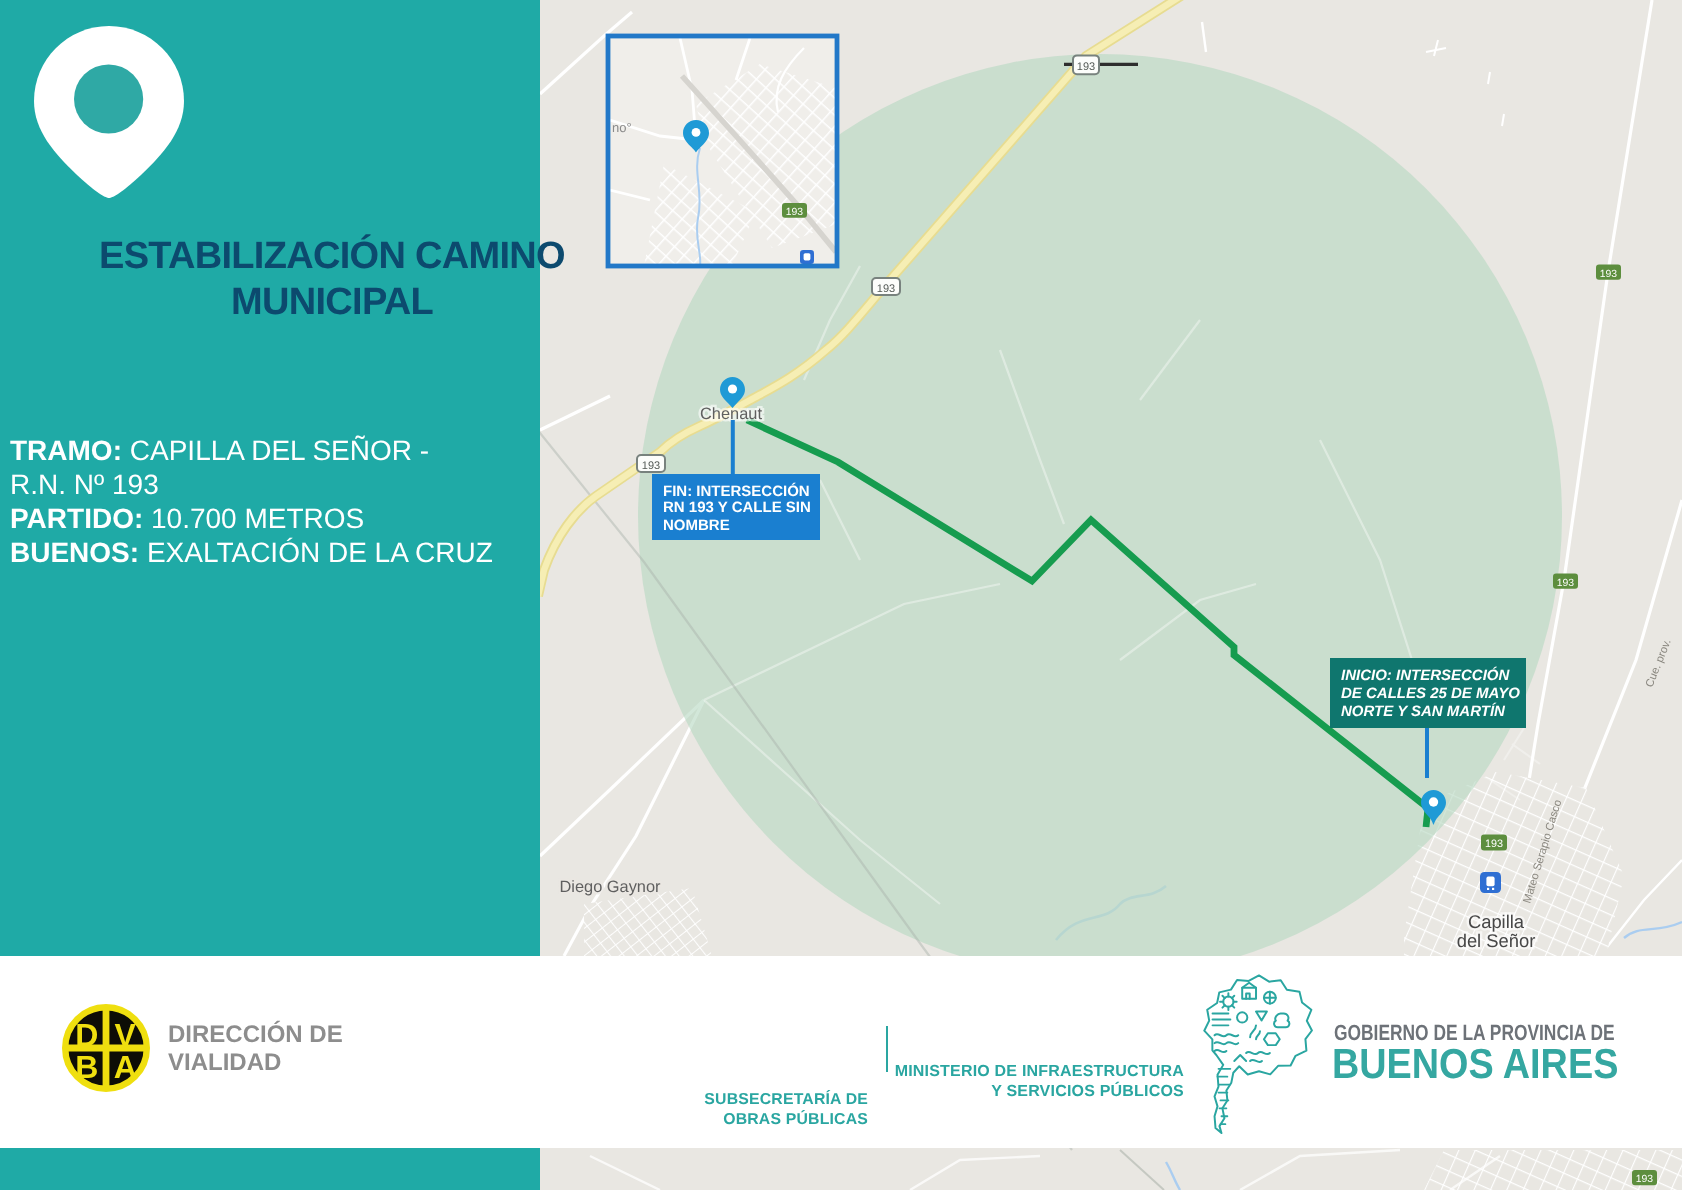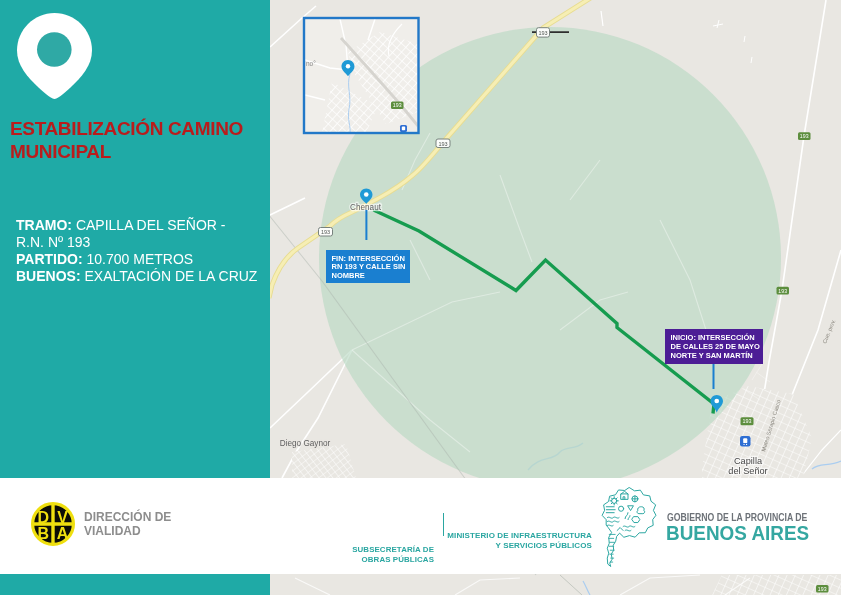--- a/index.html
+++ b/index.html
@@ -188,34 +188,34 @@
     <rect x="304" y="18" width="114.5" height="115" fill="none" stroke="#2278c8" stroke-width="2.4"></rect>
   </g>
   <defs>
     <pattern id="insetgrid" width="6.4" height="6.4" patternUnits="userSpaceOnUse" patternTransform="rotate(42)">
       <rect width="6.4" height="6.4" fill="#f0eeea"></rect>
       <path d="M0 0 H6.4 M0 0 V6.4" stroke="#ffffff" stroke-width="1.5"></path>
     </pattern>
   </defs>
 </svg>
 
-<div class="abs" style="left:325.5px;top:250px;width:84px;height:33px;background:#1a7fd0;box-sizing:border-box;padding:4.5px 0 0 6px;color:#ffffff;font-size:7.5px;font-weight:bold;line-height:8.7px;letter-spacing:0px;white-space:nowrap;">FIN: INTERSECCIÓN<br>RN 193 Y CALLE SIN<br>NOMBRE</div>
-
-<div class="abs" style="left:664.5px;top:329px;width:98px;height:35px;background:#4c1d95;box-sizing:border-box;padding:5px 0 0 6px;color:#ffffff;font-size:7.5px;font-weight:bold;line-height:8.8px;letter-spacing:0px;white-space:nowrap;">INICIO: INTERSECCIÓN<br>DE CALLES 25 DE MAYO<br>NORTE Y SAN MARTÍN</div>
+<div class="abs" style="left:325.5px;top:237px;width:84px;height:33px;background:#1a7fd0;box-sizing:border-box;padding:4.5px 0 0 6px;color:#ffffff;font-size:7.5px;font-weight:bold;line-height:8.7px;letter-spacing:0px;white-space:nowrap;">FIN: INTERSECCIÓN<br>RN 193 Y CALLE SIN<br>NOMBRE</div>
+
+<div class="abs" style="left:664.5px;top:329px;width:98px;height:35px;background:#0f766e;box-sizing:border-box;padding:5px 0 0 6px;color:#ffffff;font-size:7.5px;font-weight:bold;line-height:8.8px;letter-spacing:0px;white-space:nowrap;font-style:italic;">INICIO: INTERSECCIÓN<br>DE CALLES 25 DE MAYO<br>NORTE Y SAN MARTÍN</div>
 
 <div class="abs" style="left:0;top:0;width:270px;height:595px;background:#1faaa6;"></div>
 
 <svg class="abs" style="left:17px;top:13px" width="75" height="86" viewBox="0 0 75 86">
   <path d="M37.5 0 C16.8 0 0 16.8 0 37.5 C0 52.5 10.5 64 21.5 74.5 C29 81.5 35.2 86 37.5 86 C39.8 86 46 81.5 53.5 74.5 C64.5 64 75 52.5 75 37.5 C75 16.8 58.2 0 37.5 0 Z" fill="#ffffff"></path>
   <circle cx="37.3" cy="36.5" r="17.3" fill="#2fa9a5"></circle>
 </svg>
 
-<div class="abs" style="left:10px;top:118px;width:260px;color:#b91c1c;font-size:19px;font-weight:bold;line-height:22.5px;letter-spacing:-0.35px;">ESTABILIZACIÓN CAMINO<br>MUNICIPAL</div>
-
-<div class="abs" style="left:16px;top:217px;width:255px;color:#ffffff;font-size:14px;line-height:16.9px;">
+<div class="abs" style="left:36px;top:118px;width:260px;color:#0c4a6e;font-size:19px;font-weight:bold;line-height:22.5px;letter-spacing:-0.35px;text-align:center;">ESTABILIZACIÓN CAMINO<br>MUNICIPAL</div>
+
+<div class="abs" style="left:5px;top:217px;width:255px;color:#ffffff;font-size:14px;line-height:16.9px;">
 
   <div><b>TRAMO:</b> CAPILLA DEL SEÑOR -<br>R.N. Nº 193</div>
 
   <div><b>PARTIDO:</b> 10.700 METROS</div>
 
   <div><b>BUENOS:</b> EXALTACIÓN DE LA CRUZ</div>
 </div>
 
 <div class="abs" style="left:0;top:478px;width:841px;height:96px;background:#ffffff;"></div>
 

